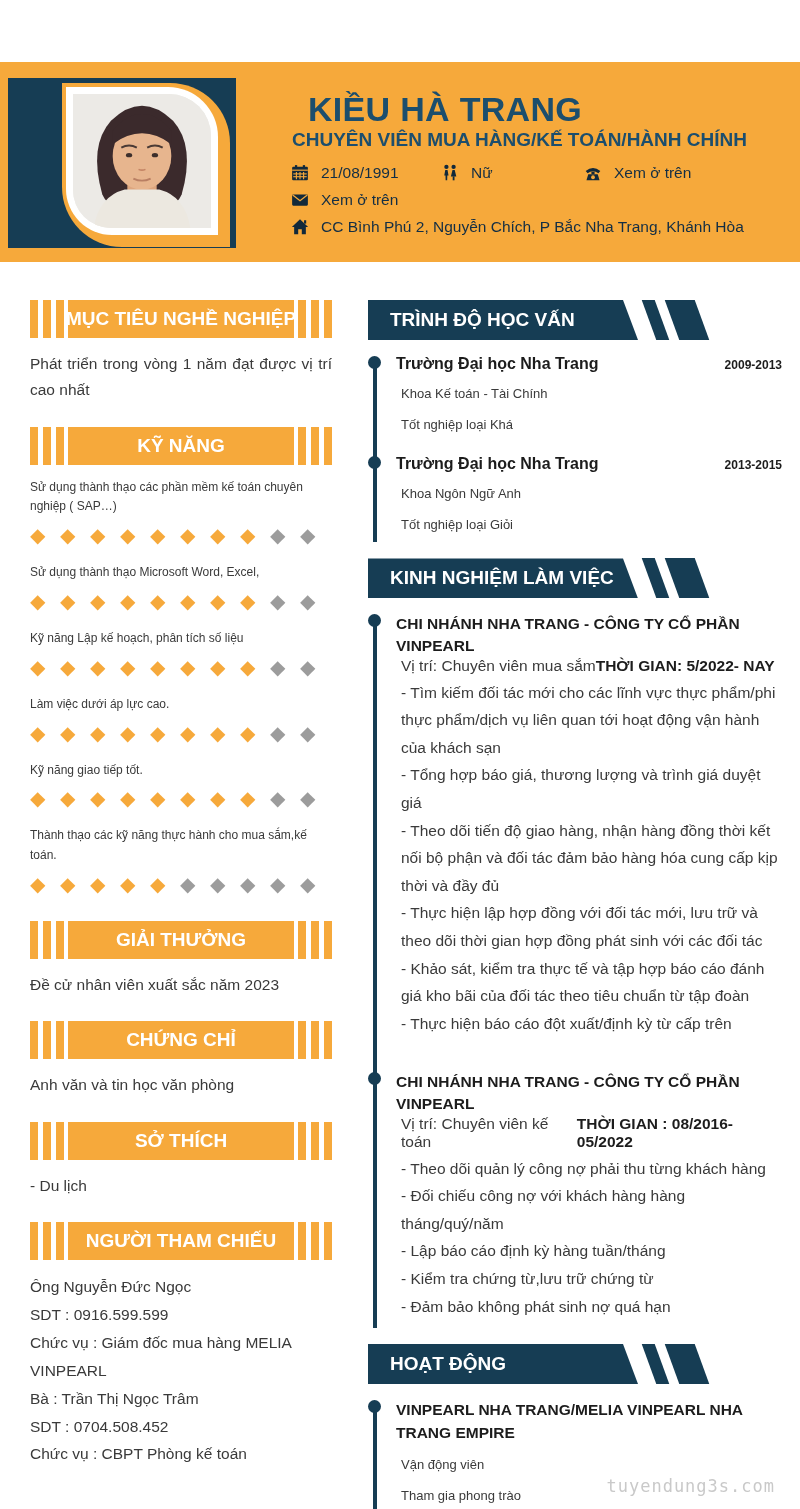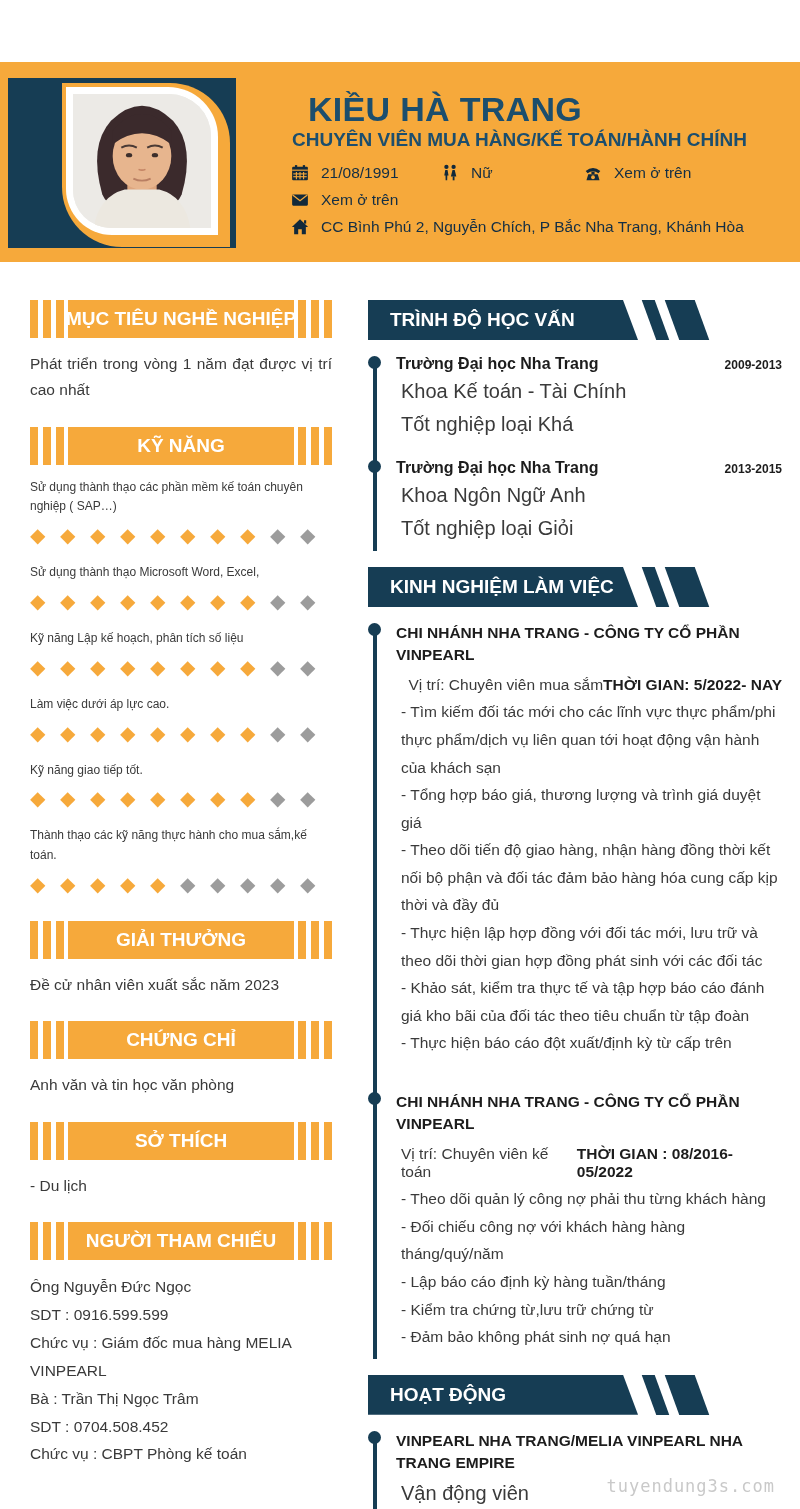--- a/index.html
+++ b/index.html
@@ -70,24 +70,24 @@
   .rsec{margin-bottom:24px;}
   .timeline{position:relative;padding-left:28px;}
   .timeline::before{content:"";position:absolute;left:5px;top:5px;bottom:-8px;width:3.5px;background:var(--navy);}
   .t-entry{position:relative;margin-bottom:20px;}
   .t-entry:last-child{margin-bottom:0;}
   .dot{position:absolute;left:-28px;top:1px;width:13px;height:13px;border-radius:50%;background:var(--navy);}
 
   .edu-head{display:flex;justify-content:space-between;align-items:baseline;}
   .edu-school{font-weight:700;font-size:16px;color:var(--ink);}
   .edu-period{font-weight:700;font-size:12px;color:var(--ink);}
-  .detail-line{font-size:20px;color:var(--body);padding-left:5px;margin-top:4px;line-height:1.45;}
+  .detail-line{font-size:13px;color:var(--body);padding-left:5px;margin-top:12px;line-height:1.45;}
 
   .company{font-weight:700;font-size:15.5px;color:var(--ink);line-height:1.4;}
-  .pos-row{display:flex;justify-content:flex-end;align-items:baseline;padding-left:5px;margin-top:11px;}
+  .pos-row{display:flex;justify-content:flex-start;align-items:baseline;padding-left:5px;margin-top:0;}
   .pos{font-size:15.5px;color:var(--body);}
   .time{font-weight:700;font-size:15.5px;color:var(--ink);}
   .bullets{padding-left:5px;font-size:15.5px;line-height:1.78;color:var(--body);margin-top:4px;}
 
   .act-title{font-weight:700;font-size:15.5px;color:var(--ink);line-height:1.45;width:380px;}
 
   .watermark{position:absolute;right:25px;top:1476px;font-family:"DejaVu Sans Mono","Liberation Mono",monospace;
              font-size:17px;color:#c9c9c9;letter-spacing:1px;}
 </style>
 </head>

